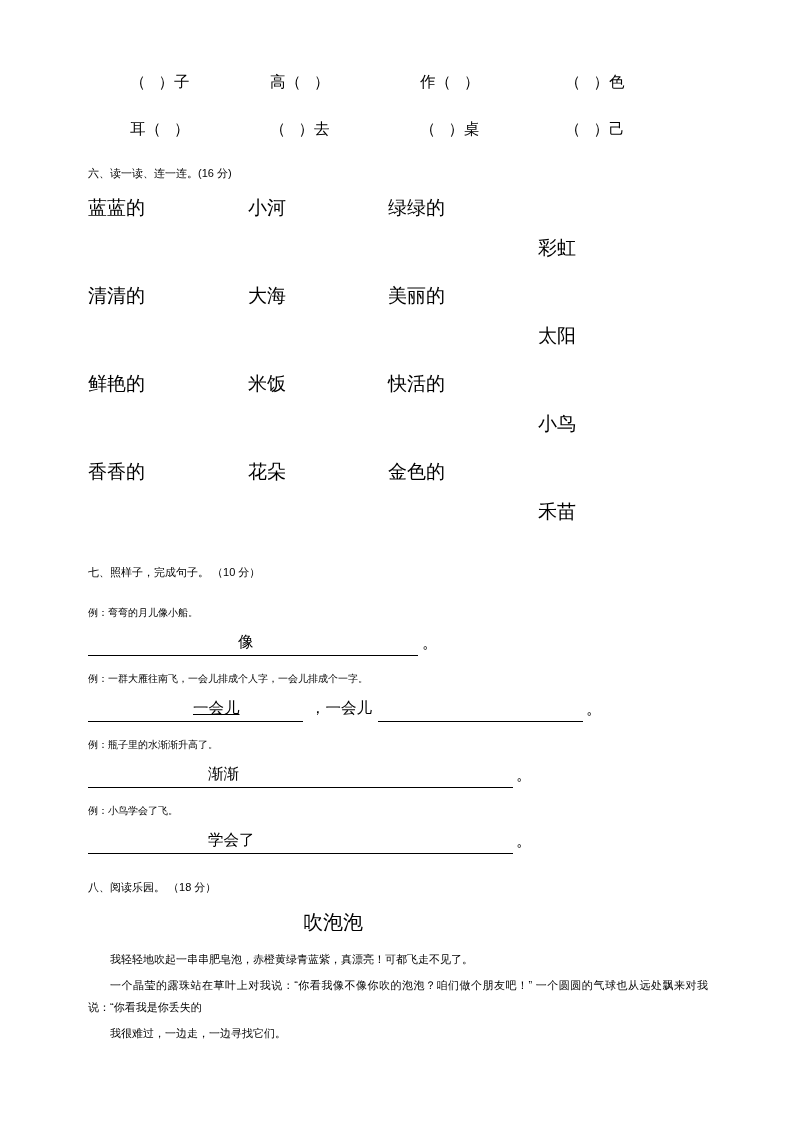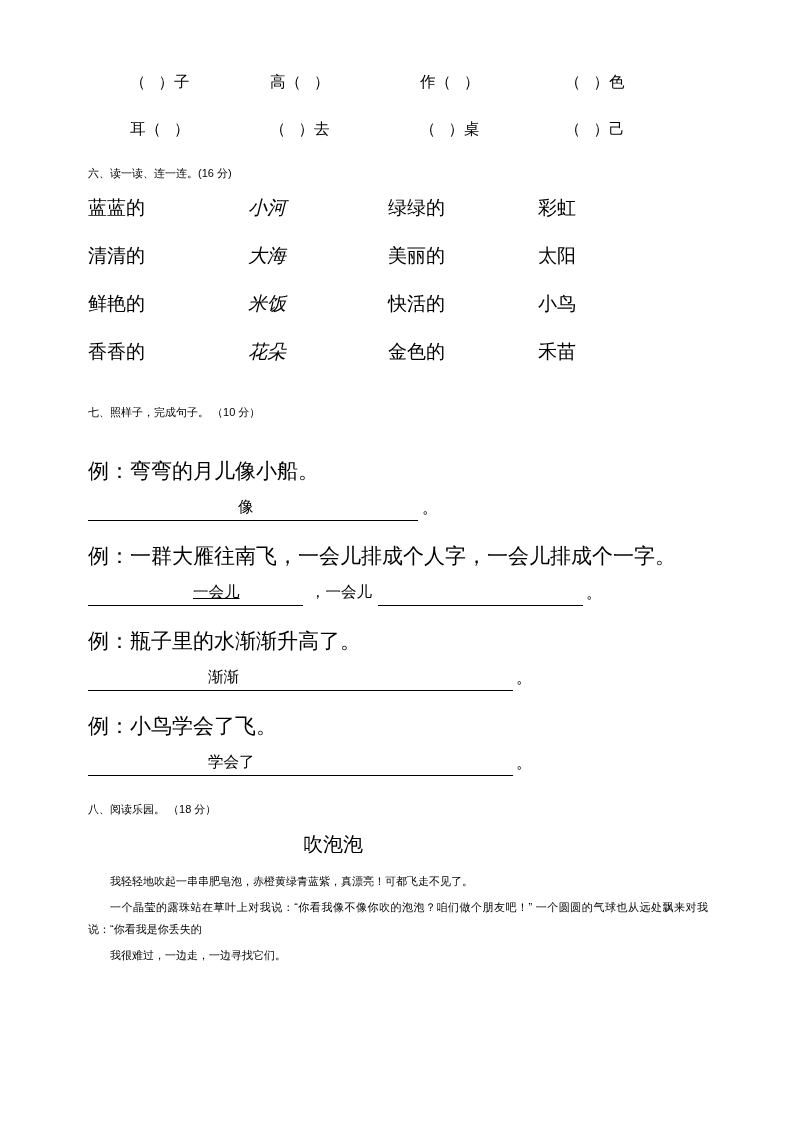--- a/index.html
+++ b/index.html
@@ -53,28 +53,28 @@
   .match-block {
     margin-top: 20px;
   }
   .match-row {
     display: flex;
     font-size: 19px;
     margin-bottom: 22px;
   }
   .match-cell { white-space: pre; }
   .mc1 { width: 160px; }
-  .mc2 { width: 140px; font-style: italic; }
+  .mc2 { width: 140px; }
   .mc3 { width: 150px; }
-  .mc4 { width: 120px; }
+  .mc4 { width: 120px; margin-top: 40px; }
 
   
   .q7 { margin-top: 40px; }
   .example {
-    font-size: 21px;
+    font-size: 10px;
     margin-bottom: 14px;
     white-space: pre;
   }
   .answer-line {
     position: relative;
     font-size: 15.5px;
     margin-bottom: 16px;
     height: 22px;
   }
   .answer-line .rule {

